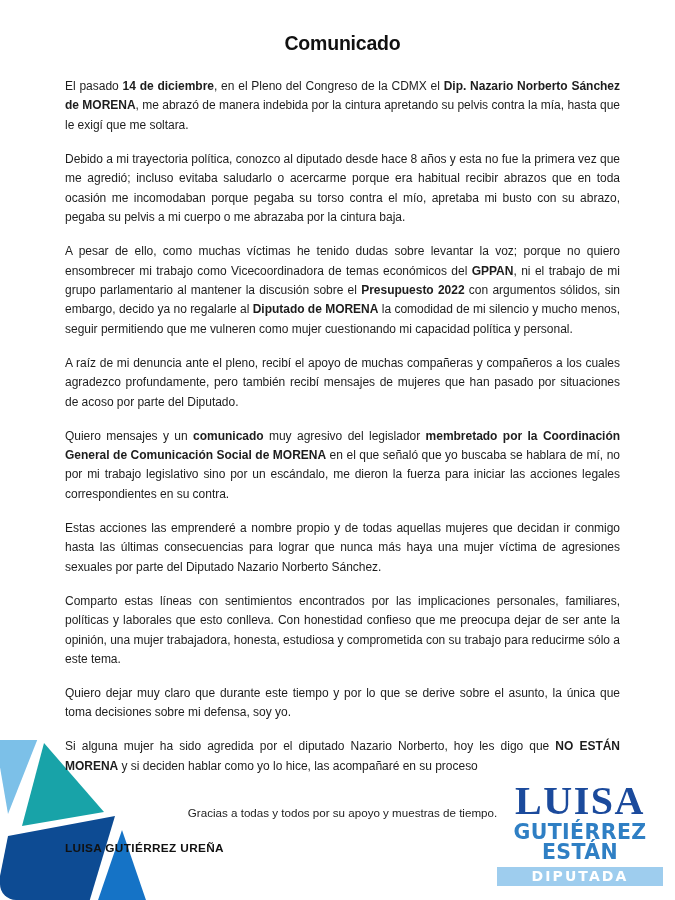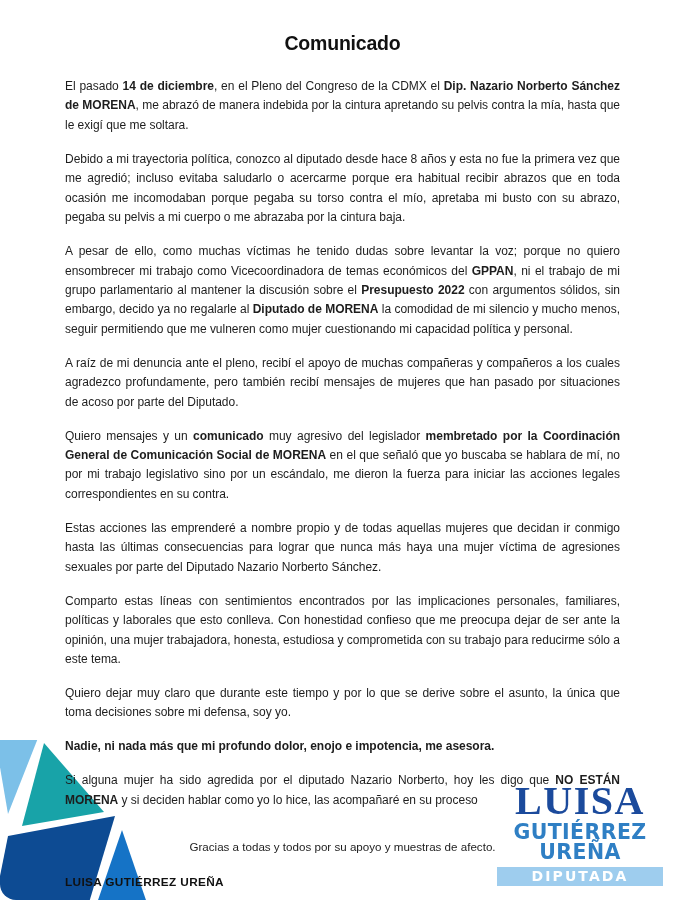--- a/index.html
+++ b/index.html
@@ -159,33 +159,30 @@
     </p>
 
     <p class="para">
       <span>Comparto estas líneas con sentimientos encontrados por las implicaciones personales, familiares, políticas y laborales que esto conlleva. Con honestidad confieso que me preocupa dejar de ser ante la opinión, una mujer trabajadora, honesta, estudiosa y comprometida con su trabajo para reducirme sólo a este tema.</span>
     </p>
 
     <p class="para">
       <span>Quiero dejar muy claro que durante este tiempo y por lo que se derive sobre el asunto, la única que toma decisiones sobre mi defensa, soy yo.</span>
     </p>
 
-    <p class="para">
-      <b>Nadie, ni nada más que mi profundo dolor, enojo e impotencia, me asesora.</b>
-    </p>
 
     <p class="para tight">
       <span>Si alguna mujer ha sido agredida por el diputado Nazario Norberto, hoy les digo que </span><b>NO ESTÁN MORENA</b><span> y si deciden hablar como yo lo hice, las acompañaré en su proceso</span>
     </p>
 
-    <p class="closing-thanks">Gracias a todas y todos por su apoyo y muestras de afecto.</p>
+    <p class="closing-thanks">Gracias a todas y todos por su apoyo y muestras de tiempo.</p>
 
     <p class="signature">LUISA GUTIÉRREZ UREÑA</p>
 
   </div>
 
   <div id="logo">
     <span id="logo-primary">LUISA</span>
-    <span id="logo-secondary">GUTIÉRREZ UREÑA</span>
+    <span id="logo-secondary">GUTIÉRREZ ESTÁN</span>
     <span id="logo-badge">DIPUTADA</span>
   </div>
 
 </div>
 
 </body></html>

